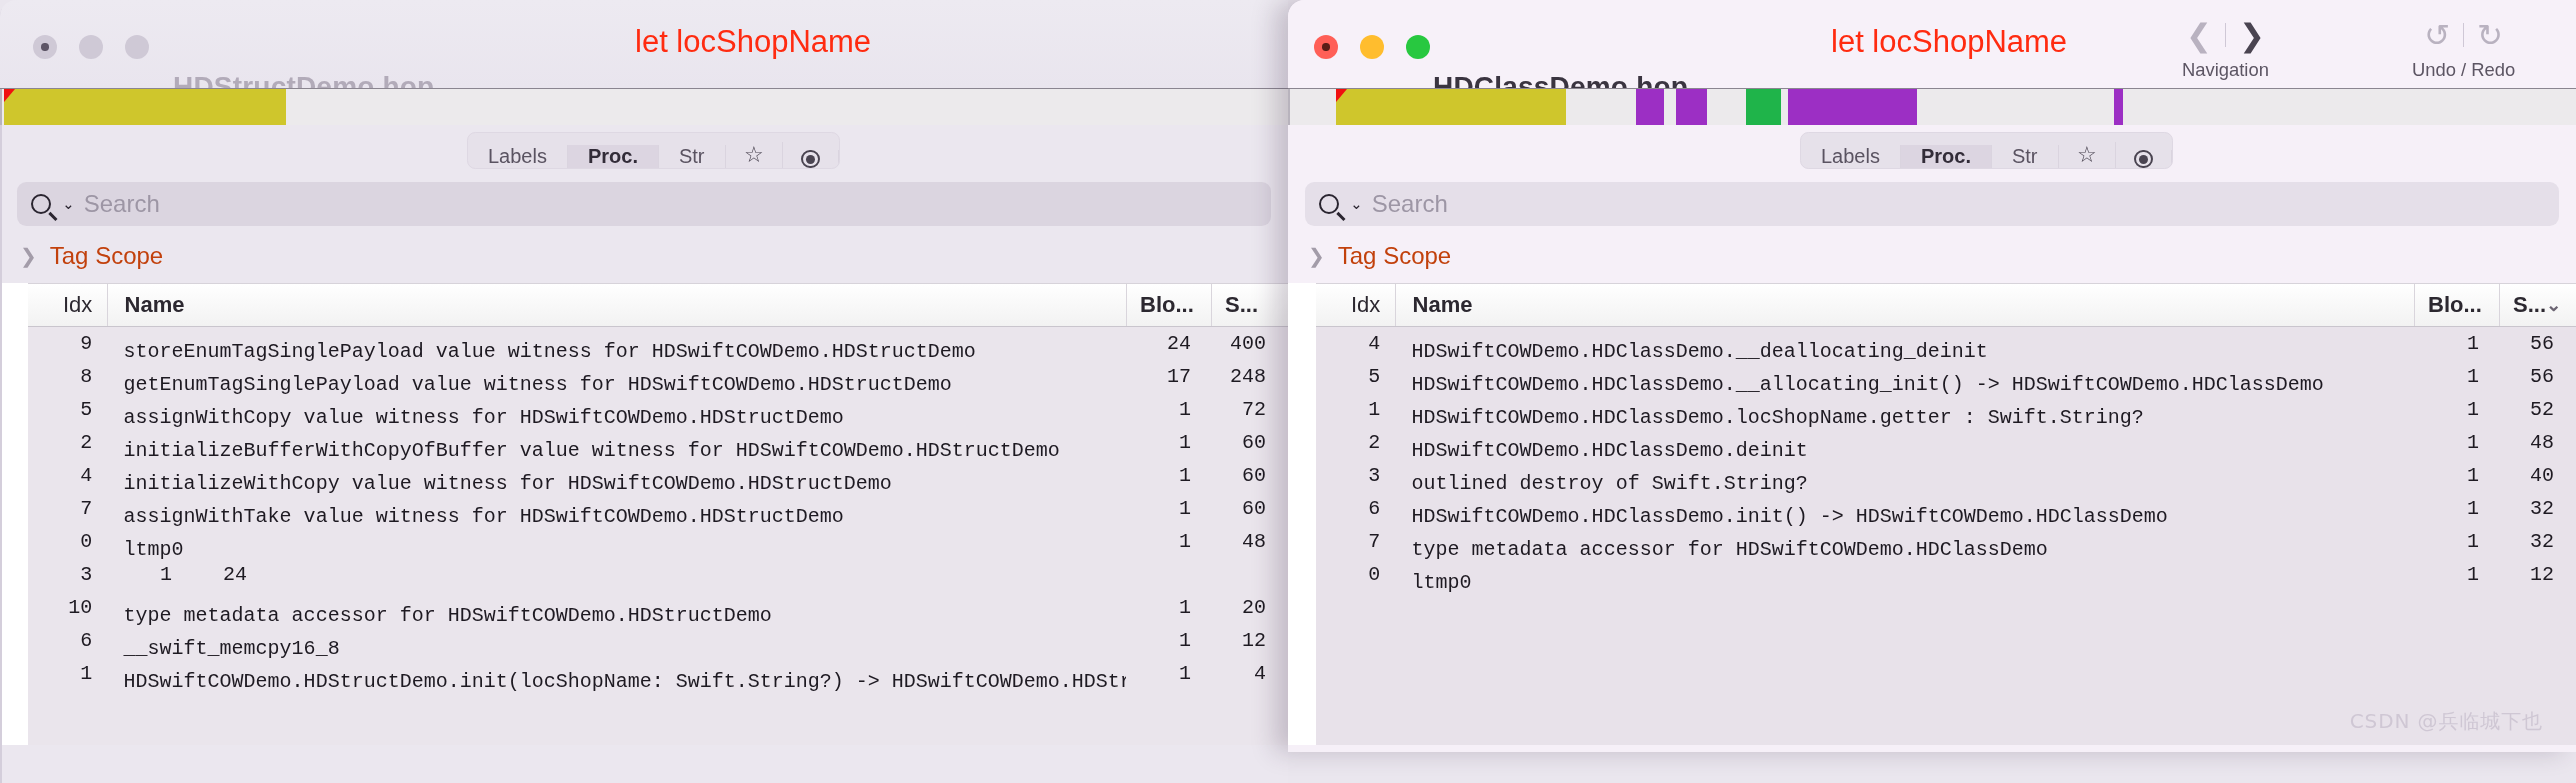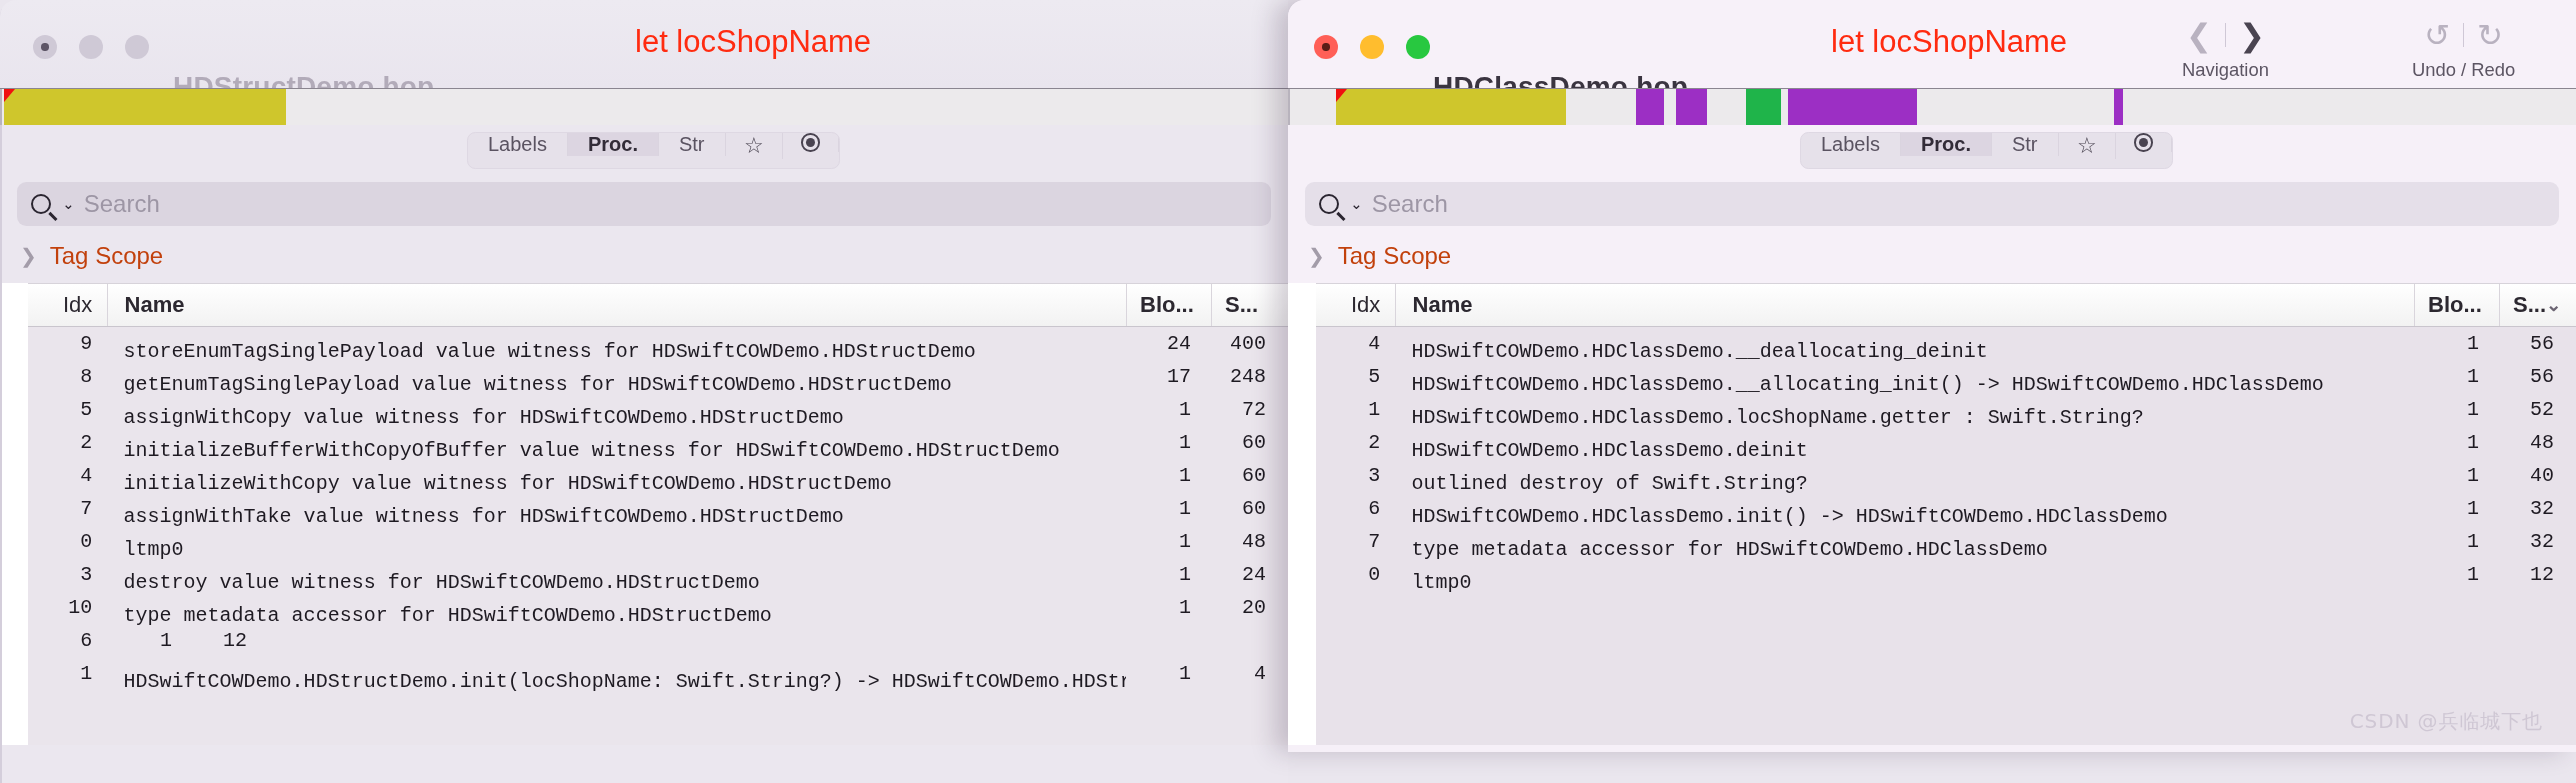--- a/index.html
+++ b/index.html
@@ -85,21 +85,21 @@
     position:absolute; top:0; width:0; height:0;
     border-left: 11px solid #f01010;
     border-bottom: 13px solid transparent;
   }
   .strip .gutter { position:absolute; left:0; top:0; bottom:0; width:1.8px; background:#b8b3bd; }
 
   
   .ctl-row { position:relative; height:53px; }
   .segmented {
     position:absolute; top:7.4px;
-    display:flex; align-items:flex-start; height:37px;
+    display:flex; align-items:flex-end; height:37px;
     background:#e6e1ea; border:0.9px solid #ded8e3; border-radius:8.3px;
     overflow:hidden;
   }
   .segmented .seg-btn {
     display:flex; align-items:center; justify-content:center;
     padding: 0 20px; font-size:20px; color:#5a5361;
     border-right:0.9px solid #dad4df;
   }
   .segmented .seg-btn.sel { background:#dcd5e1; color:#322c38; font-weight:700; }
   .segmented .seg-btn:last-child { border-right:none; }
@@ -259,32 +259,32 @@
           <div class="td td-s">60</div>
         </div>
         <div class="tr">
           <div class="td td-idx">0</div>
           <div class="td td-name">ltmp0</div>
           <div class="td td-blo">1</div>
           <div class="td td-s">48</div>
         </div>
         <div class="tr">
           <div class="td td-idx">3</div>
-          <div class="td td-name">destroy value witness for HDSwiftCOWDemo.HDStructDemo</div>
           <div class="td td-blo">1</div>
           <div class="td td-s">24</div>
         </div>
         <div class="tr">
           <div class="td td-idx">10</div>
           <div class="td td-name">type metadata accessor for HDSwiftCOWDemo.HDStructDemo</div>
           <div class="td td-blo">1</div>
           <div class="td td-s">20</div>
         </div>
         <div class="tr">
           <div class="td td-idx">6</div>
+          <div class="td td-name">__swift_memcpy16_8</div>
           <div class="td td-blo">1</div>
           <div class="td td-s">12</div>
         </div>
         <div class="tr">
           <div class="td td-idx">1</div>
           <div class="td td-name">HDSwiftCOWDemo.HDStructDemo.init(locShopName: Swift.String?) -&gt; HDSwiftCOWDemo.HDStructDemo</div>
           <div class="td td-blo">1</div>
           <div class="td td-s">4</div>
         </div>
       </div>

